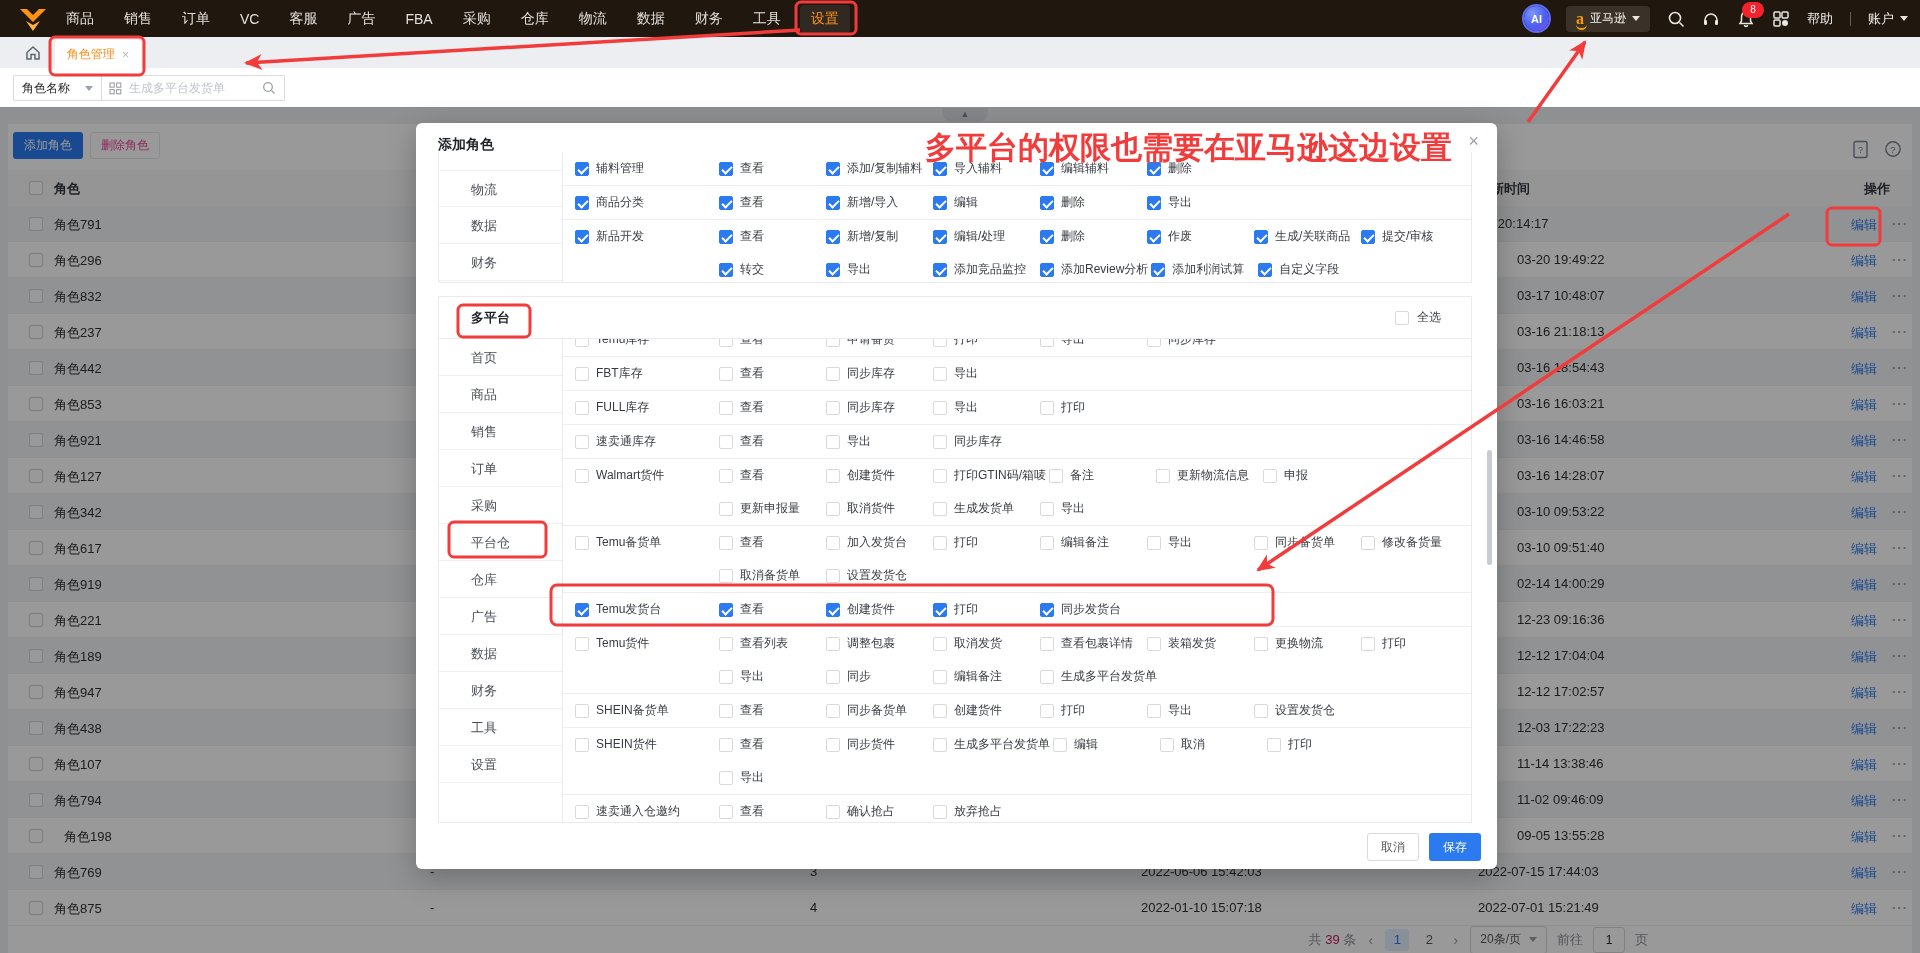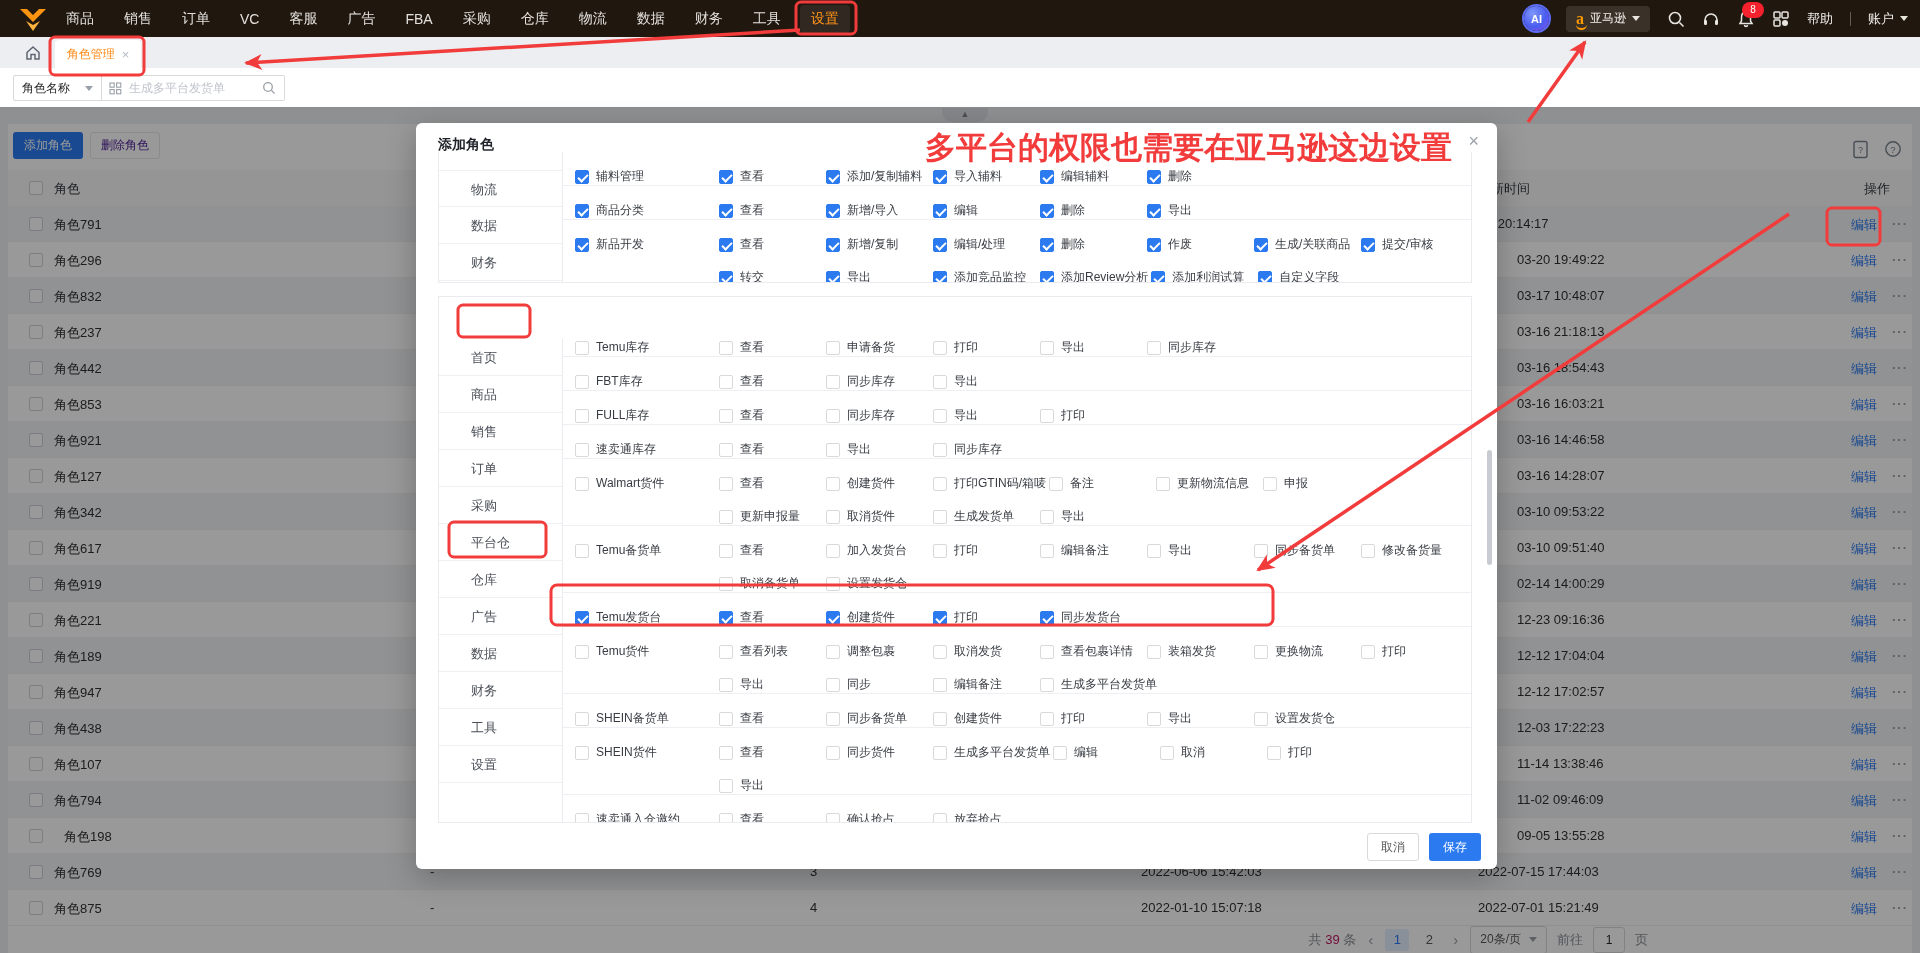--- a/index.html
+++ b/index.html
@@ -40,24 +40,24 @@
   .sel .caret{border-top-color:#9aa0a8;}
   .searchbox{position:absolute;left:101px;top:7px;width:184px;height:26px;border:1px solid #d9d9d9;border-left:none;border-radius:0 2px 2px 0;
     box-sizing:border-box;display:flex;align-items:center;gap:7px;padding:0 8px;cursor:text;}
   .ph{color:#c0c4cc;font-size:12px;flex:1;white-space:nowrap;}
   
   .collapse-handle{position:absolute;left:942px;top:107px;width:46px;height:15px;background:#dfe2e6;
     border-radius:0 0 10px 10px;color:#7d8591;font-size:9px;text-align:center;line-height:14px;z-index:1;cursor:pointer;}
   .card{position:absolute;left:8px;top:124px;width:1904px;height:829px;background:#fff;z-index:1;}
   .btn{position:absolute;height:27px;border-radius:3px;font-size:12px;display:flex;align-items:center;justify-content:center;box-sizing:border-box;cursor:pointer;z-index:1;}
   .btn-add{left:13px;top:132px;width:70px;background:#2b7af0;color:#fff;}
-  .btn-del{left:90px;top:132px;width:70px;background:#fff;border:1px solid #e6e8eb;color:#4c1d95;}
+  .btn-del{left:90px;top:132px;width:70px;background:#fff;border:1px solid #e6e8eb;color:#ec4899;}
   .card-ic{position:absolute;top:140px;z-index:1;color:#7a8290;}
   .thead{position:absolute;left:8px;top:170px;width:1904px;height:36px;background:#f8f9fb;border-bottom:1px solid #e8eaed;z-index:1;}
-  .thead span{position:absolute;top:10px;font-size:13px;color:#33373d;font-weight:normal;}
+  .thead span{position:absolute;top:10px;font-size:13px;color:#33373d;font-weight:bold;}
   .rows{position:absolute;left:8px;top:206px;width:1904px;z-index:1;}
   .trow{position:absolute;left:0;width:1904px;height:36px;border-bottom:1px solid #f0f1f3;box-sizing:border-box;}
   .trow.odd{background:#f2f3f5;}
   .trow span{position:absolute;top:10px;font-size:13px;color:#303133;white-space:nowrap;}
   .cbx{position:absolute;width:14px;height:14px;border:1px solid #cdd0d6;border-radius:2px;background:#fff;box-sizing:border-box;cursor:pointer;}
   .edit-link{color:#2b7af0 !important;cursor:pointer;}
   .more-dots{color:#9aa1ab !important;font-weight:bold;letter-spacing:1px;cursor:pointer;}
   
   .pager{position:absolute;right:272px;top:926px;height:27px;display:flex;align-items:center;gap:10px;z-index:1;font-size:13px;color:#8c8f96;}
   .pager b{color:#be185d;font-weight:normal;}
@@ -84,21 +84,21 @@
   .psidebar{position:absolute;left:0;width:124px;box-sizing:border-box;border-right:1px solid #e9ebee;}
   .side1{top:0;height:130px;}
   .side2{top:42px;height:485px;}
   .scat{height:37px;line-height:37px;padding-left:32px;font-size:13px;color:#4a4f57;border-bottom:1px solid #eef0f2;box-sizing:border-box;cursor:pointer;}
   .scat.first-bordered{border-top:1px solid #eef0f2;}
   .pgrid{position:absolute;left:124px;right:0;overflow:hidden;}
   .grid1{top:0;height:130px;}
   .grid2{top:42px;height:485px;}
   .pgroup{border-bottom:1px solid #edeff2;}
   .pgroup:last-child{border-bottom:none;}
-  .pline{display:flex;align-items:flex-end;height:33px;padding-left:12px;}
+  .pline{display:flex;align-items:center;height:33px;padding-left:12px;}
   .pname{width:144px;flex:0 0 144px;display:flex;align-items:center;gap:7px;font-size:12px;color:#383c42;}
   .pitem{min-width:104px;display:flex;align-items:center;gap:7px;font-size:12px;color:#383c42;margin-right:3px;white-space:nowrap;}
   .cb{width:14px;height:14px;border:1px solid #d9d9d9;border-radius:2px;background:#fff;box-sizing:border-box;position:relative;flex:0 0 14px;cursor:pointer;}
   .cb.on{background:#2b7af0;border-color:#2b7af0;}
   .cb.on::after{content:"";position:absolute;left:4px;top:1px;width:4px;height:8px;border:solid #fff;border-width:0 2px 2px 0;transform:rotate(45deg);}
   .m-btn{position:absolute;top:710px;width:52px;height:28px;border-radius:3px;font-size:12px;display:flex;align-items:center;justify-content:center;box-sizing:border-box;cursor:pointer;}
   .m-cancel{left:951px;background:#fff;border:1px solid #d9d9d9;color:#595959;}
   .m-save{left:1013px;background:#2b7af0;color:#fff;}
   .m-scroll{position:absolute;right:5px;top:327px;width:5px;height:115px;border-radius:3px;background:#c8cbd1;cursor:pointer;}
   
@@ -513,20 +513,27 @@
             <span class="pitem">
               <span class="cb on"></span>
               <span>自定义字段</span>
             </span>
           </div>
         </div>
       </div>
   </div>
 
   <div class="pcard pcard2">
+    <div class="p2-head">
+      <span class="p2-label">多平台</span>
+      <span class="p2-all">
+        <span class="cb"></span>
+        <span>全选</span>
+      </span>
+    </div>
     <div class="psidebar side2" id="side2">
         <div class="scat">首页</div>
         <div class="scat">商品</div>
         <div class="scat">销售</div>
         <div class="scat">订单</div>
         <div class="scat">采购</div>
         <div class="scat">平台仓</div>
         <div class="scat">仓库</div>
         <div class="scat">广告</div>
         <div class="scat">数据</div>

